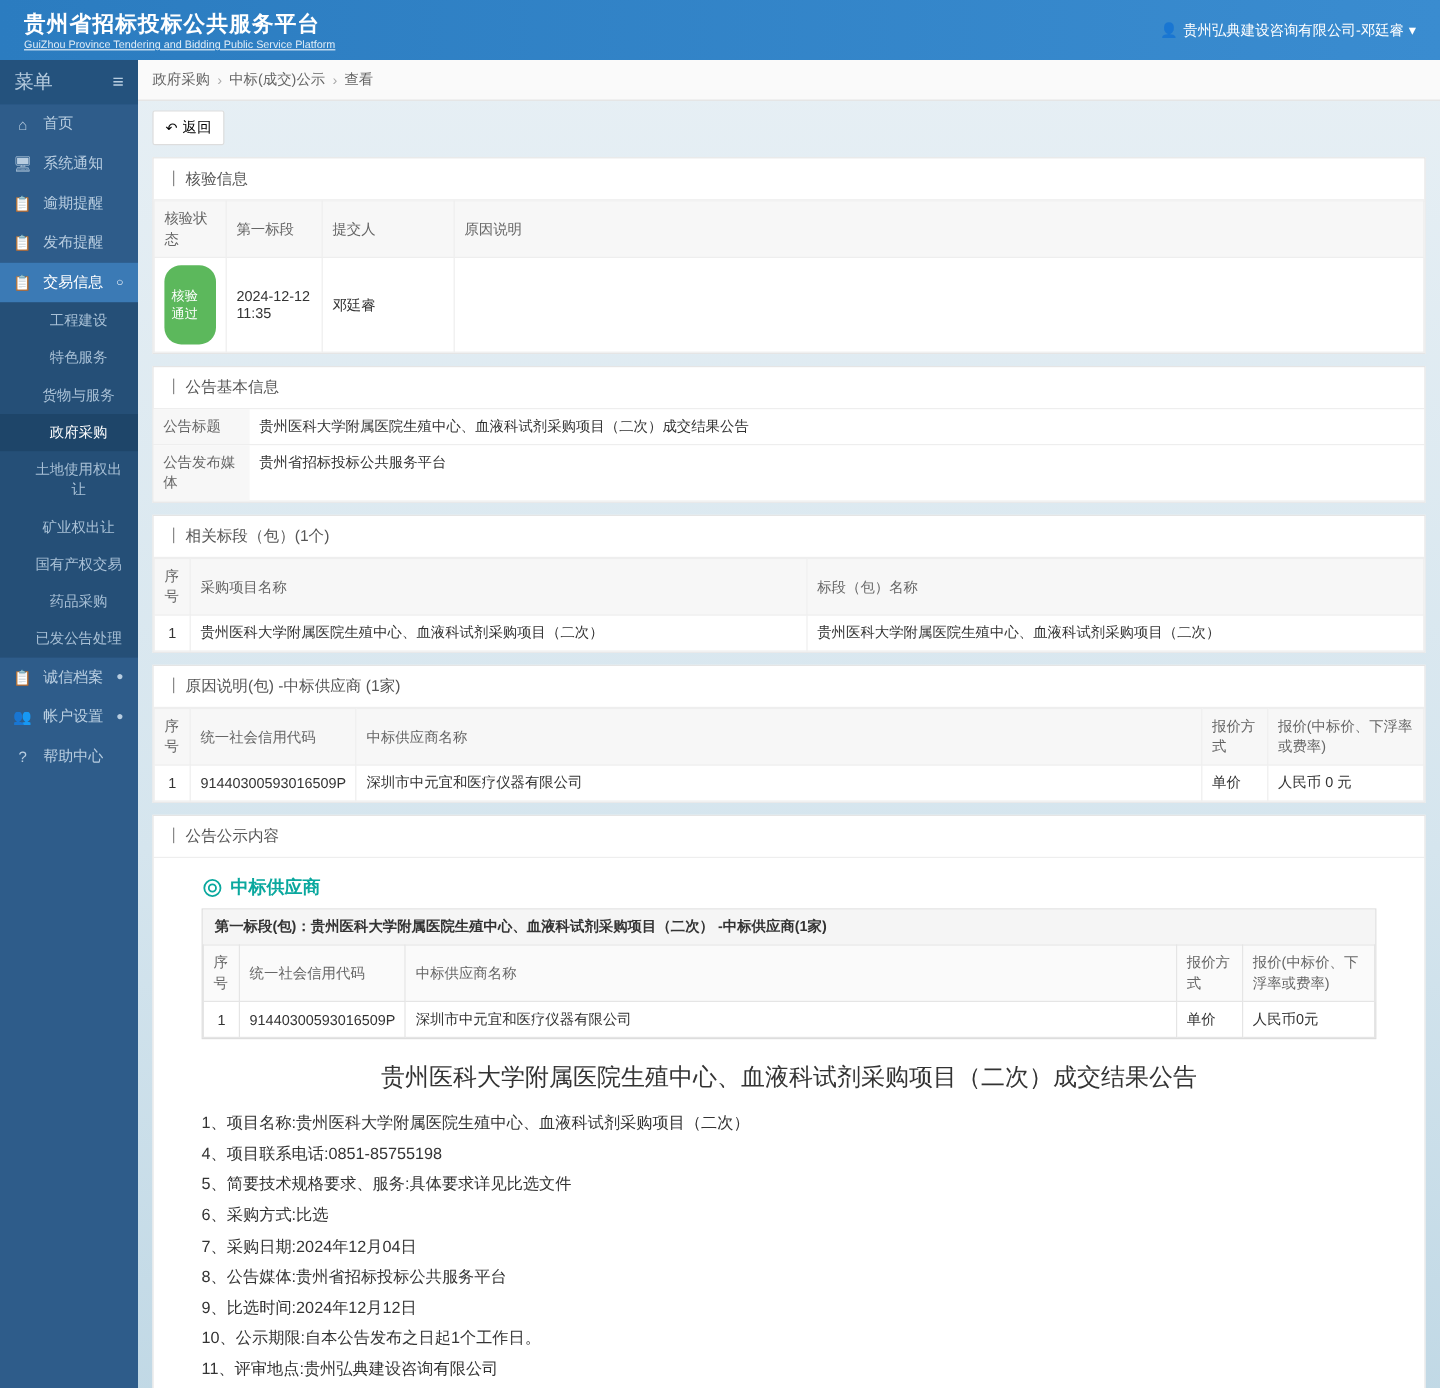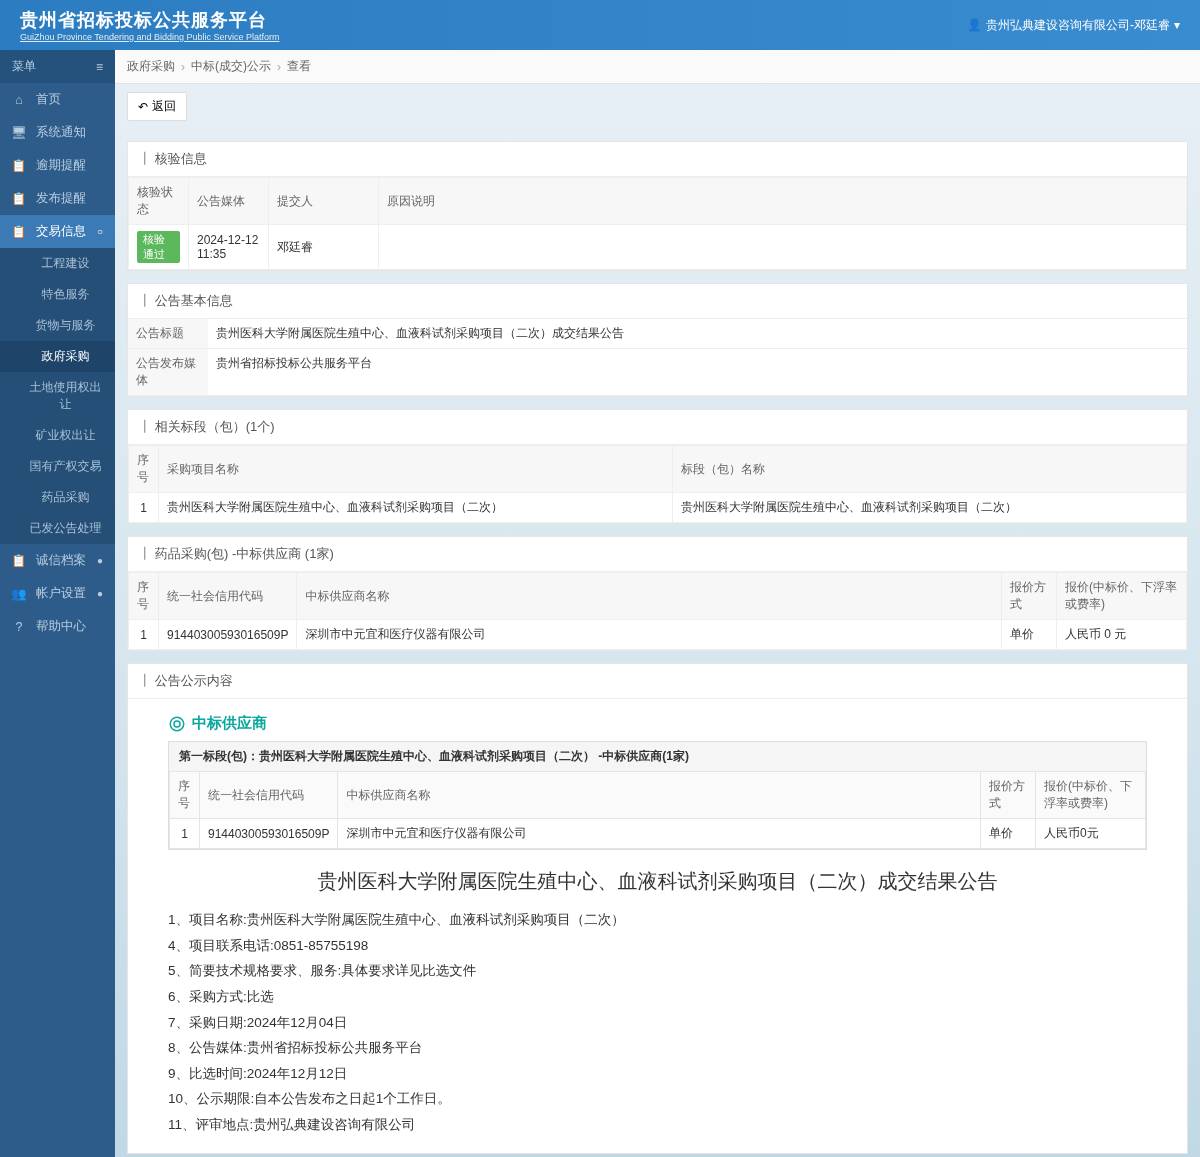--- a/index.html
+++ b/index.html
@@ -4,39 +4,39 @@
 <style>
 * { margin:0; padding:0; box-sizing:border-box; font-family:"Microsoft YaHei",Arial,sans-serif; }
 body { background:linear-gradient(to bottom,#e8f0f5 0%,#d5e5ee 60%,#c0d8e5 100%); min-height:1157px; font-size:12px; color:#333; }
 .header { background:linear-gradient(to right,#2b7cc0,#3a8cd0); height:50px; display:flex; align-items:center; justify-content:space-between; padding:0 20px; color:#fff; }
 .logo-area { display:flex; flex-direction:column; }
 .logo-main { font-size:18px; font-weight:bold; letter-spacing:1px; }
 .logo-sub { font-size:9px; opacity:.85;text-decoration:underline; }
 .user-info { display:flex; align-items:center; gap:4px; font-size:12px; }
 .layout { display:flex; }
 .sidebar { width:115px; background:#2e5c8a; min-height:1107px; color:#b8cde0; }
-.menu-header { display:flex; justify-content:space-between; align-items:center; padding:8px 12px; background:#24527d; font-size:12px; }
+.menu-header { display:flex; justify-content:space-between; align-items:center; padding:8px 12px; background:#24527d; font-size:16px; }
 .menu-item { display:flex; align-items:center; gap:10px; padding:8px 12px; cursor:pointer; font-size:12.5px; }
 .menu-item.active { background:#3b7ab5; color:#fff; }
 .menu-item .icon { width:14px; height:14px; display:inline-flex; align-items:center; justify-content:center; }
 .menu-item .arrow { margin-left:auto; font-size:10px; }
 .submenu { background:#254f77;text-align:center; }
 .submenu-item { padding:7px 12px 7px 28px; cursor:pointer; font-size:12px; color:#a8c0d6; }
 .submenu-item.active { background:#1e4569; color:#fff; }
 .main { flex:1; padding:0; }
 .breadcrumb { background:#fafafa; padding:8px 12px; border-bottom:1px solid #e0e0e0; display:flex; align-items:center; gap:6px; font-size:12px; color:#666; }
 .breadcrumb .sep { color:#aaa; }
 .back-btn { display:inline-flex; align-items:center; gap:4px; padding:5px 10px; border:1px solid #ddd; background:#fff; margin:8px 12px; cursor:pointer; font-size:12px; border-radius:2px; }
-.panel { background:#fff; margin:12px 12px 10px; border:1px solid #e5e5e5; }
+.panel { background:#fff; margin:2px 12px 10px; border:1px solid #e5e5e5; }
 .panel-title { padding:8px 10px; font-size:13px; color:#555; border-bottom:1px solid #eee; }
 .panel-title::before { content:"┃ "; color:#888; }
 table.info { width:100%; border-collapse:collapse; }
 table.info th, table.info td { border:1px solid #eee; padding:6px 8px; text-align:left; font-size:12px; font-weight:normal; }
 table.info th { background:#f7f7f7; color:#666; }
-.badge-pass { display:inline-block; background:#5cb85c; color:#fff; padding:1px 6px; border-radius:2px; font-size:11px; }
+.badge-pass { display:inline-block; background:#5cb85c; color:#fff; padding:18px 6px; border-radius:14px; font-size:11px; }
 .form-row { display:flex; border-bottom:1px solid #eee; }
 .form-label { width:80px; min-width:80px; background:#f7f7f7; text-align:left; padding:6px 8px; color:#666; }
 .form-value { flex:1; padding:6px 8px; }
 .content-area { padding:15px 40px; }
 .supplier-badge { display:inline-flex; align-items:center; gap:6px; color:#0aa89e; font-size:15px; font-weight:bold; margin-bottom:8px; }
 .supplier-box { border:1px solid #ddd; }
 .supplier-header { background:#f5f5f5; padding:6px 10px; font-size:12px; font-weight:bold; }
 table.sup { width:100%; border-collapse:collapse; }
 table.sup th, table.sup td { border:1px solid #e5e5e5; padding:6px 8px; font-size:12px; text-align:left; font-weight:normal; }
 table.sup th { background:#fafafa; color:#666; }
@@ -128,21 +128,21 @@
       <span>↶</span>
       <span>返回</span>
     </button>
 
     <div class="panel">
       <div class="panel-title">核验信息</div>
       <table class="info">
         <tbody>
             <tr>
           <th style="width:60px">核验状态</th>
-          <th style="width:80px">公告媒体</th>
+          <th style="width:80px">第一标段</th>
           <th style="width:110px">提交人</th>
           <th>原因说明</th>
         </tr>
         <tr>
           <td><span class="badge-pass">核验通过</span></td>
           <td>2024-12-12 11:35</td>
           <td>邓廷睿</td>
           <td></td>
         </tr>
       </tbody>
@@ -173,21 +173,21 @@
         <tr>
           <td style="text-align:center">1</td>
           <td>贵州医科大学附属医院生殖中心、血液科试剂采购项目（二次）</td>
           <td>贵州医科大学附属医院生殖中心、血液科试剂采购项目（二次）</td>
         </tr>
       </tbody>
         </table>
     </div>
 
     <div class="panel">
-      <div class="panel-title">药品采购(包) -中标供应商 (1家)</div>
+      <div class="panel-title">原因说明(包) -中标供应商 (1家)</div>
       <table class="info">
         <tbody>
             <tr>
           <th style="width:30px">序号</th>
           <th style="width:90px">统一社会信用代码</th>
           <th>中标供应商名称</th>
           <th style="width:55px">报价方式</th>
           <th style="width:130px">报价(中标价、下浮率或费率)</th>
         </tr>
         <tr>

